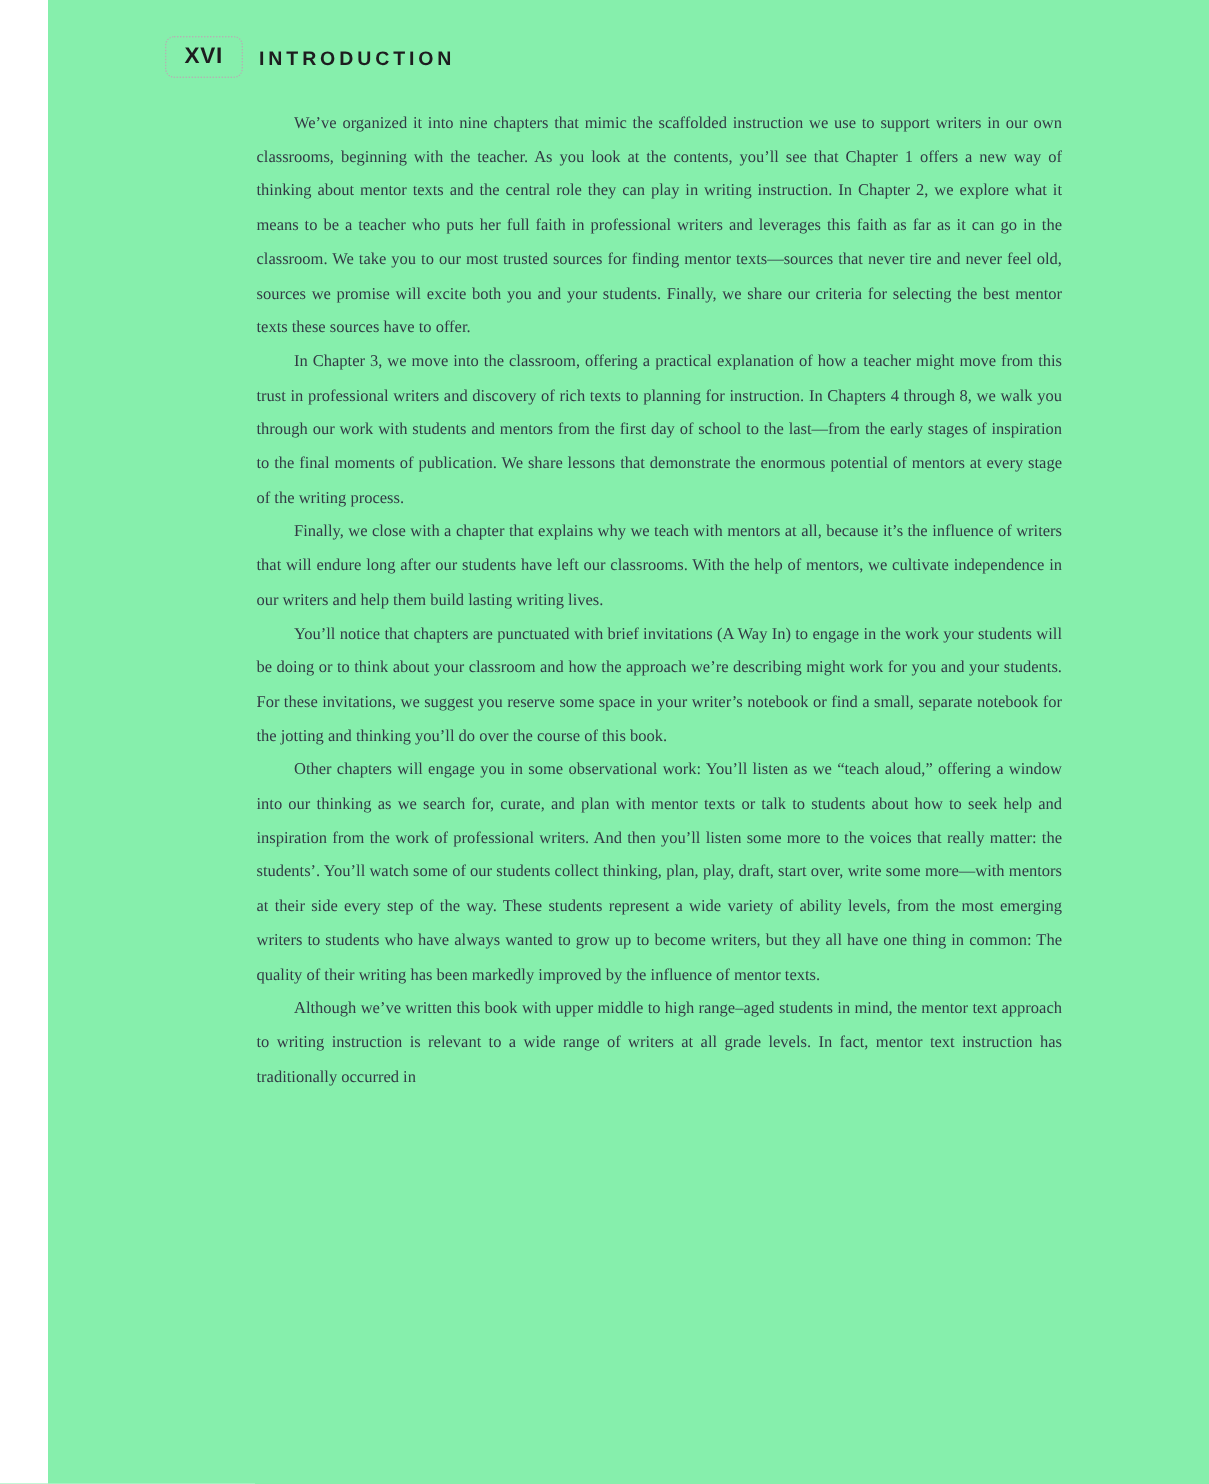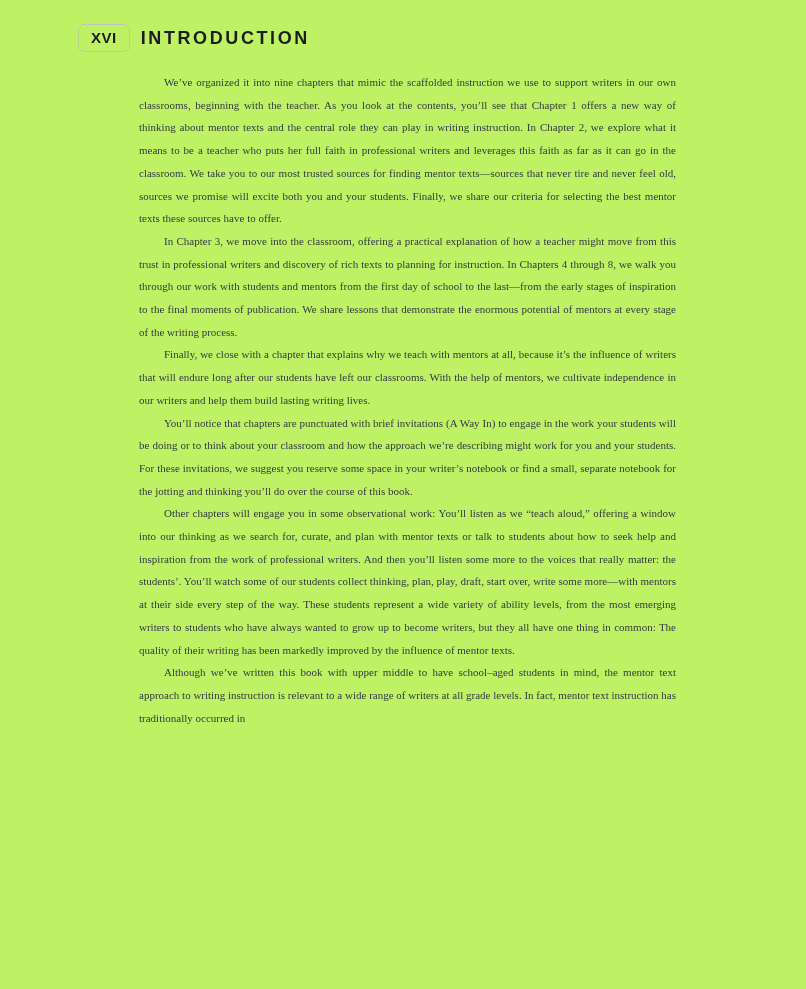--- a/index.html
+++ b/index.html
@@ -7,21 +7,22 @@
   body {
     width: 806px;
     height: 989px;
     background: #ffffff;
     position: relative;
     overflow: hidden;
   }
   .page {
     position: absolute;
     inset: 0;
-    background: #bef264;
+    background: #86efac;
+    margin-left: 32px;
   }
   .page-header {
     position: absolute;
     top: 24px;
     left: 78px;
     display: flex;
     align-items: center;
     gap: 11px;
     font-family: "Liberation Sans", sans-serif;
   }
@@ -30,21 +31,21 @@
     border: 1px dotted #b3b3b3;
     border-radius: 6px;
     padding: 3px 12px 4px 12px;
     font-size: 15px;
     font-weight: 600;
     letter-spacing: 0.5px;
     color: #1d1d1f;
     line-height: 19px;
   }
   .section-title {
-    font-size: 18px;
+    font-size: 13px;
     font-weight: 700;
     letter-spacing: 2.6px;
     color: #1d1d1f;
   }
   .body-text {
     position: absolute;
     top: 71px;
     left: 139px;
     width: 537px;
     font-family: "Liberation Serif", "DejaVu Serif", serif;
@@ -68,16 +69,16 @@
     <span class="page-number-box">XVI</span>
     <span class="section-title">INTRODUCTION</span>
   </header>
 
   <main class="body-text">
     <p>We’ve organized it into nine chapters that mimic the scaffolded instruction we use to support writers in our own classrooms, beginning with the teacher. As you look at the contents, you’ll see that Chapter 1 offers a new way of thinking about mentor texts and the central role they can play in writing instruction. In Chapter 2, we explore what it means to be a teacher who puts her full faith in professional writers and leverages this faith as far as it can go in the classroom. We take you to our most trusted sources for finding mentor texts—sources that never tire and never feel old, sources we promise will excite both you and your students. Finally, we share our criteria for selecting the best mentor texts these sources have to offer.</p>
     <p>In Chapter 3, we move into the classroom, offering a practical explanation of how a teacher might move from this trust in professional writers and discovery of rich texts to planning for instruction. In Chapters 4 through 8, we walk you through our work with students and mentors from the first day of school to the last—from the early stages of inspiration to the final moments of publication. We share lessons that demonstrate the enormous potential of mentors at every stage of the writing process.</p>
     <p>Finally, we close with a chapter that explains why we teach with mentors at all, because it’s the influence of writers that will endure long after our students have left our classrooms. With the help of mentors, we cultivate independence in our writers and help them build lasting writing lives.</p>
     <p>You’ll notice that chapters are punctuated with brief invitations (A Way In) to engage in the work your students will be doing or to think about your classroom and how the approach we’re describing might work for you and your students. For these invitations, we suggest you reserve some space in your writer’s notebook or find a small, separate notebook for the jotting and thinking you’ll do over the course of this book.</p>
     <p>Other chapters will engage you in some observational work: You’ll listen as we “teach aloud,” offering a window into our thinking as we search for, curate, and plan with mentor texts or talk to students about how to seek help and inspiration from the work of professional writers. And then you’ll listen some more to the voices that really matter: the students’. You’ll watch some of our students collect thinking, plan, play, draft, start over, write some more—with mentors at their side every step of the way. These students represent a wide variety of ability levels, from the most emerging writers to students who have always wanted to grow up to become writers, but they all have one thing in common: The quality of their writing has been markedly improved by the influence of mentor texts.</p>
-    <p>Although we’ve written this book with upper middle to have school–aged students in mind, the mentor text approach to writing instruction is relevant to a wide range of writers at all grade levels. In fact, mentor text instruction has traditionally occurred in</p>
+    <p>Although we’ve written this book with upper middle to high range–aged students in mind, the mentor text approach to writing instruction is relevant to a wide range of writers at all grade levels. In fact, mentor text instruction has traditionally occurred in</p>
   </main>
 
 </div>
 
 </body></html>

